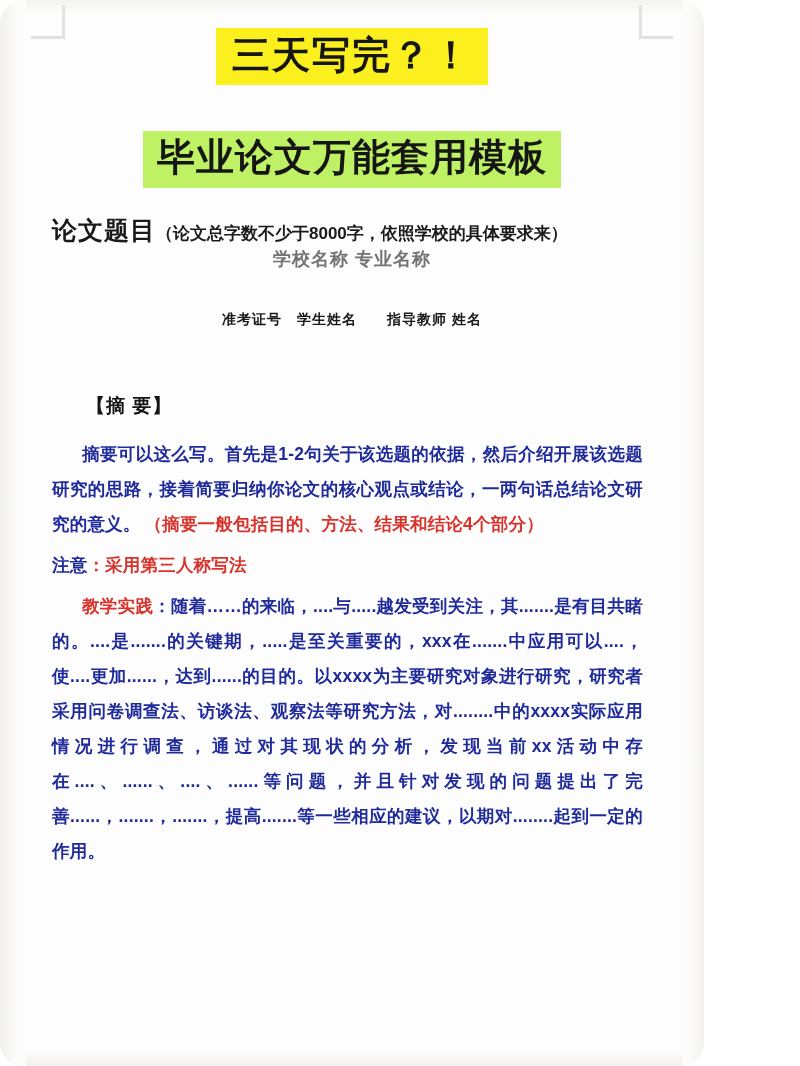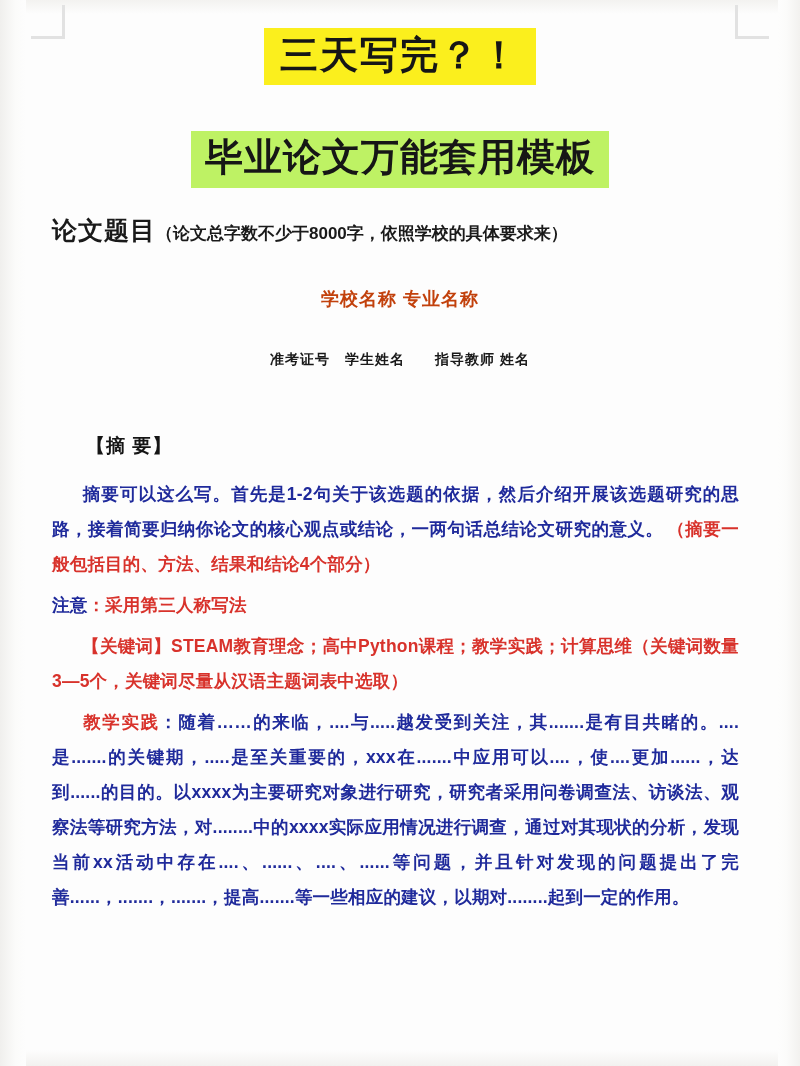--- a/index.html
+++ b/index.html
@@ -5,25 +5,26 @@
   html, body {
     margin: 0;
     padding: 0;
     background: #ffffff;
   }
   body {
     font-family: "Liberation Sans", "DejaVu Sans", sans-serif;
   }
   #page {
     position: relative;
-    width: 800px;
+    width: 704px;
     height: 1066px;
     background: #fdfdfd;
     overflow: hidden;
     box-sizing: border-box;
+    border-radius: 24px;
   }
   
   .edge-left {
     position: absolute;
     left: 0; top: 0; bottom: 0;
     width: 26px;
     background: linear-gradient(to right, #f0efed 0%, #fbfbfa 60%, #fdfdfd 100%);
     pointer-events: none;
   }
   .edge-right {
@@ -112,24 +113,23 @@
     letter-spacing: 1px;
   }
   .title-line .small {
     font-size: 17px;
     font-weight: 700;
     letter-spacing: 0px;
   }
 
   .school-line {
     text-align: center;
-    margin-top: 40px;
     font-size: 18px;
     font-weight: 700;
-    color: #c2410c;
+    color: #737373;
     letter-spacing: 1px;
   }
   .exam-line {
     text-align: center;
     margin-top: 40px;
     font-size: 14px;
     font-weight: 700;
     color: #1a1a1a;
     letter-spacing: 1px;
   }
@@ -201,23 +201,20 @@
 
     <div class="body-block">
       <p class="para">
         <span class="indent"></span><span class="blue">摘要可以这么写。首先是1-2句关于该选题的依据，然后介绍开展该选题研究的思路，接着简要归纳你论文的核心观点或结论，一两句话总结论文研究的意义。</span><span class="red pad-left">（摘要一般包括目的、方法、结果和结论4个部分）</span>
       </p>
 
       <p class="para">
         <span class="blue">注意</span><span class="red">：采用第三人称写法</span>
       </p>
 
-      <p class="para">
-        <span class="indent"></span><span class="red">【关键词】STEAM教育理念；高中Python课程；教学实践；计算思维（关键词数量3—5个，关键词尽量从汉语主题词表中选取）</span>
-      </p>
 
       <p class="para">
         <span class="indent"></span><span class="red">教学实践</span><span class="blue">：随着……的来临，....与.....越发受到关注，其.......是有目共睹的。....是.......的关键期，.....是至关重要的，xxx在.......中应用可以....，使....更加......，达到......的目的。以xxxx为主要研究对象进行研究，研究者采用问卷调查法、访谈法、观察法等研究方法，对........中的xxxx实际应用情况进行调查，通过对其现状的分析，发现当前xx活动中存在....、......、....、......等问题，并且针对发现的问题提出了完善......，.......，.......，提高.......等一些相应的建议，以期对........起到一定的作用。</span>
       </p>
     </div>
 
   </div>
 </div>
 
 </body></html>

